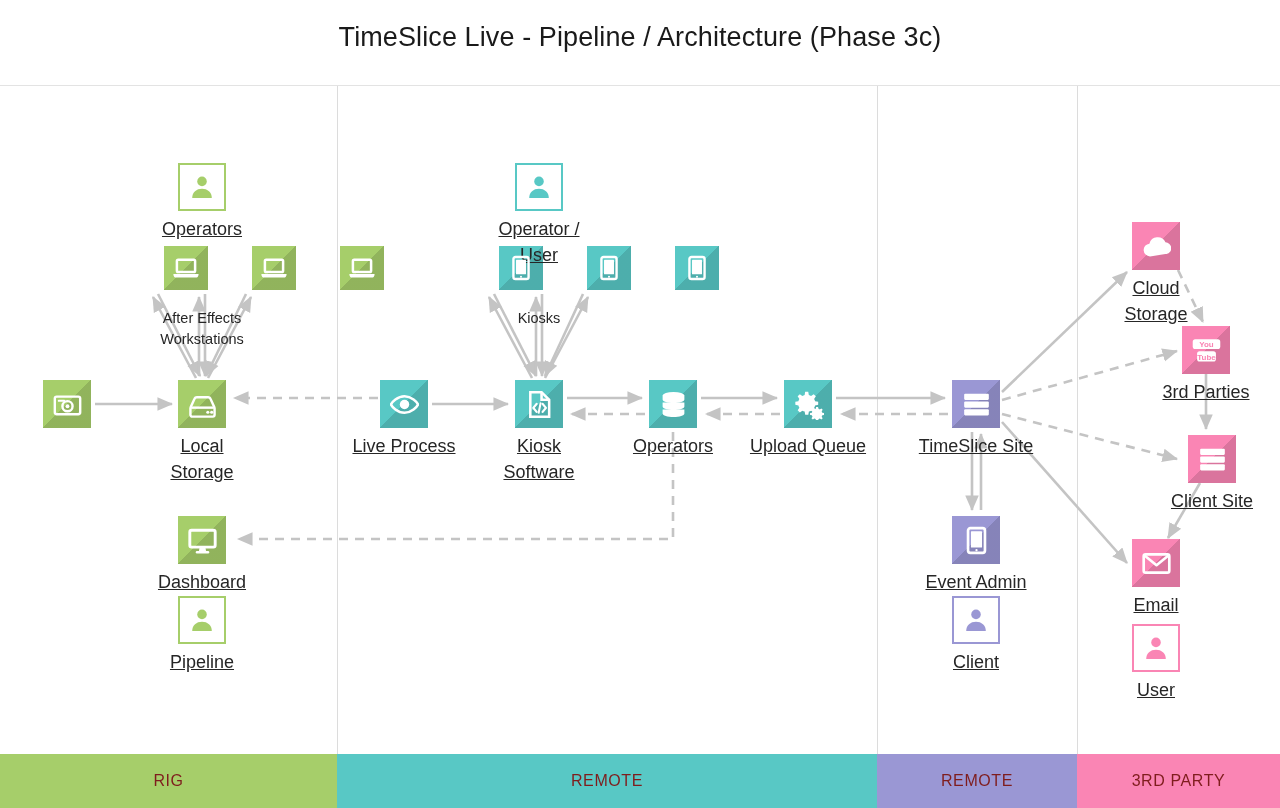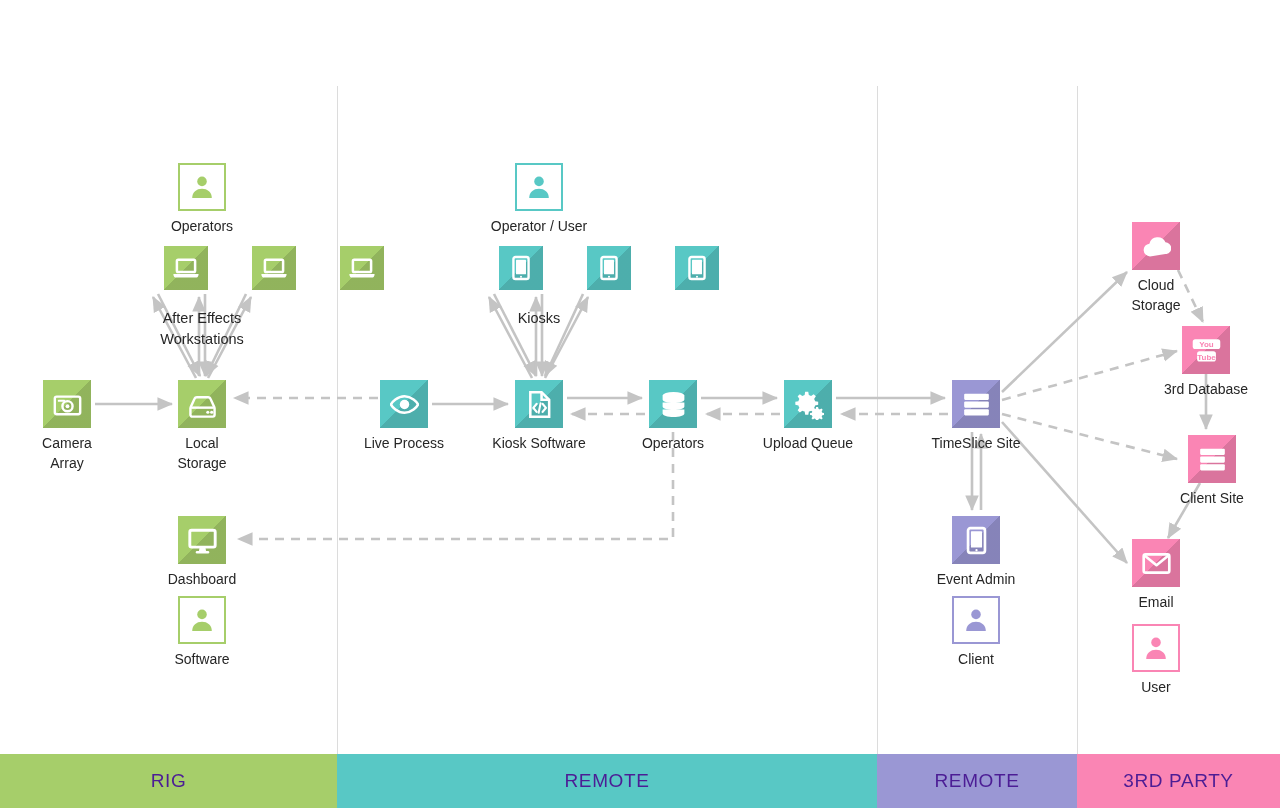--- a/index.html
+++ b/index.html
@@ -46,22 +46,22 @@
     top: 86px;
     width: 1px;
     height: 668px;
     background: #dcdcdc;
   }
   .lane-footer {
     position: absolute;
     top: 754px;
     height: 54px;
     box-sizing: border-box;
-    color: #4c1d95;
-    font-size: 19px;
+    color: #7f1d1d;
+    font-size: 16px;
     display: flex;
     align-items: center;
     justify-content: center;
     letter-spacing: 0.6px;
   }
 
   
   #connectors {
     position: absolute;
     left: 0; top: 0;
@@ -93,24 +93,25 @@
     left: 0; top: 0;
     width: 100%; height: 100%;
     background: linear-gradient(135deg, rgba(0,0,0,0) 49.5%, rgba(0,0,0,0.13) 50%);
     pointer-events: none;
   }
   .tile svg { position: relative; z-index: 1; display: block; margin: 0 auto; }
   .tile.outline svg { }
 
   .node-label {
     margin-top: 6px;
-    font-size: 14px;
+    font-size: 18px;
     line-height: 1.42;
     color: #262626;
     white-space: pre-line;
+    text-decoration: underline;
   }
 
   
   .triple {
     position: absolute;
     display: flex;
     gap: 8px;
   }
   .triple .tile { width: 44px; height: 44px; }
 
@@ -121,20 +122,23 @@
     line-height: 1.42;
     color: #262626;
     white-space: pre-line;
   }
 </style>
 </head>
 <body>
 
 <div id="page">
 
+  <div id="title-bar">
+    <div id="page-title">TimeSlice Live - Pipeline / Architecture (Phase 3c)</div>
+  </div>
 
   <div id="lanes-layer">
       <div class="lane-footer" style="left: 0px; width: 337px; background: rgb(166, 206, 106);">RIG</div>
       <div class="lane-divider" style="left: 337px;"></div>
       <div class="lane-footer" style="left: 337px; width: 540px; background: rgb(88, 200, 197);">REMOTE</div>
       <div class="lane-divider" style="left: 877px;"></div>
       <div class="lane-footer" style="left: 877px; width: 200px; background: rgb(154, 151, 212);">REMOTE</div>
       <div class="lane-divider" style="left: 1077px;"></div>
       <div class="lane-footer" style="left: 1077px; width: 203px; background: rgb(250, 133, 180); text-align: right;">3RD PARTY</div>
     </div>
@@ -264,22 +268,20 @@
       </div>
       <div class="node" style="left: 67px; top: 380px;">
         <div class="tile solid" style="display: flex; align-items: center; justify-content: center; background: rgb(166, 206, 106);">
           <svg width="29" height="29" viewBox="0 0 24 24" style="color:#ffffff;fill:#ffffff" aria-hidden="true">
             <rect x="1.5" y="5.5" width="21" height="14.5" rx="1.6" fill="none" stroke="currentColor" stroke-width="2"></rect>
             <circle cx="12" cy="13.4" r="4.2" fill="none" stroke="currentColor" stroke-width="2"></circle>
             <circle cx="12" cy="13.4" r="1.6"></circle>
             <rect x="4" y="8" width="6" height="1.8" rx="0.7"></rect>
           </svg>
         </div>
-        <div class="node-label">Camera
-Array</div>
       </div>
       <div class="node" style="left: 202px; top: 380px;">
         <div class="tile solid" style="display: flex; align-items: center; justify-content: center; background: rgb(166, 206, 106);">
           <svg width="29" height="29" viewBox="0 0 24 24" style="color:#ffffff;fill:#ffffff" aria-hidden="true">
             <path d="M2 20.5v-5.3c0-0.3 0.1-0.6 0.2-0.9l3.3-7.2c0.3-0.7 1-1.1 1.8-1.1h9.4c0.8 0 1.5 0.4 1.8 1.1l3.3 7.2c0.1 0.3 0.2 0.6 0.2 0.9v5.3c0 0.8-0.7 1.5-1.5 1.5h-17c-0.8 0-1.5-0.7-1.5-1.5z" fill="none" stroke="currentColor" stroke-width="2"></path>
             <path d="M2.6 14.6h18.8" stroke="currentColor" stroke-width="2" fill="none"></path>
             <circle cx="16.4" cy="18.4" r="1.3"></circle>
             <circle cx="19.6" cy="18.4" r="1.3"></circle>
           </svg>
         </div>
@@ -296,21 +298,21 @@
         </div>
         <div class="node-label">Dashboard</div>
       </div>
       <div class="node" style="left: 202px; top: 596px;">
         <div class="tile outline" style="display: flex; align-items: center; justify-content: center; border-color: rgb(166, 206, 106);">
           <svg width="28" height="28" viewBox="0 0 24 24" style="color:#a6ce6a;fill:#a6ce6a" aria-hidden="true">
             <circle cx="12" cy="7.2" r="4.1"></circle>
             <path d="M3.6 21.5c0-5.0 3.7-7.9 8.4-7.9s8.4 2.9 8.4 7.9z"></path>
           </svg>
         </div>
-        <div class="node-label">Software</div>
+        <div class="node-label">Pipeline</div>
       </div>
       <div class="node" style="left: 539px; top: 163px;">
         <div class="tile outline" style="display: flex; align-items: center; justify-content: center; border-color: rgb(88, 200, 197);">
           <svg width="28" height="28" viewBox="0 0 24 24" style="color:#58c8c5;fill:#58c8c5" aria-hidden="true">
             <circle cx="12" cy="7.2" r="4.1"></circle>
             <path d="M3.6 21.5c0-5.0 3.7-7.9 8.4-7.9s8.4 2.9 8.4 7.9z"></path>
           </svg>
         </div>
         <div class="node-label">Operator / User</div>
       </div>
@@ -404,21 +406,21 @@
       </div>
       <div class="node" style="left: 1206px; top: 326px;">
         <div class="tile solid" style="display: flex; align-items: center; justify-content: center; background: rgb(250, 133, 180);">
           <svg width="29" height="29" viewBox="0 0 24 24" style="color:#ffffff;fill:#ffffff" aria-hidden="true">
             <rect x="0.6" y="2.6" width="22.8" height="8.1" rx="2.1" fill="#ffffff"></rect>
             <text x="12" y="9.4" text-anchor="middle" font-family="Liberation Sans, sans-serif" font-size="6.6" font-weight="bold" fill="#fa85b4">You</text>
             <rect x="4.2" y="12.6" width="15.6" height="8.6" rx="2.1" fill="#ffffff"></rect>
             <text x="12" y="19.6" text-anchor="middle" font-family="Liberation Sans, sans-serif" font-size="6.6" font-weight="bold" fill="#fa85b4">Tube</text>
           </svg>
         </div>
-        <div class="node-label">3rd Database</div>
+        <div class="node-label">3rd Parties</div>
       </div>
       <div class="node" style="left: 1212px; top: 435px;">
         <div class="tile solid" style="display: flex; align-items: center; justify-content: center; background: rgb(250, 133, 180);">
           <svg width="29" height="29" viewBox="0 0 24 24" style="color:#ffffff;fill:#ffffff" aria-hidden="true">
             <rect x="1.8" y="3.1" width="20.4" height="5.1" rx="0.9"></rect>
             <rect x="1.8" y="9.5" width="20.4" height="5.1" rx="0.9"></rect>
             <rect x="1.8" y="15.9" width="20.4" height="5.1" rx="0.9"></rect>
             <rect x="3.6" y="4.9" width="11.4" height="1.5" rx="0.7" fill="#ffffff"></rect>
             <rect x="3.6" y="11.3" width="11.4" height="1.5" rx="0.7" fill="#ffffff"></rect>
             <rect x="3.6" y="17.7" width="11.4" height="1.5" rx="0.7" fill="#ffffff"></rect>

